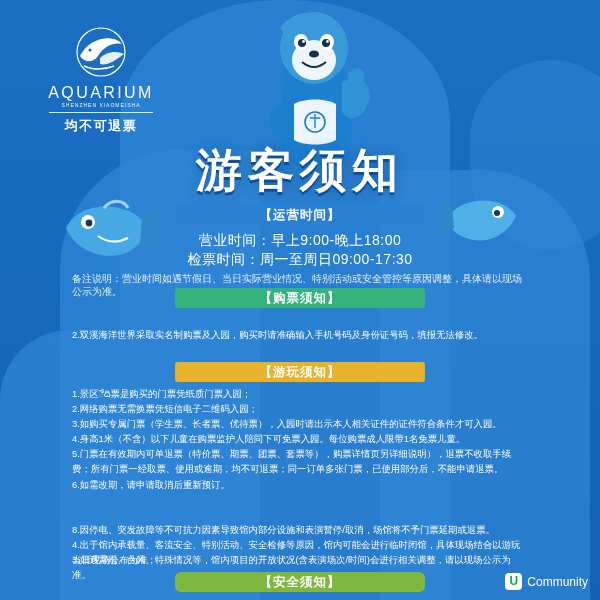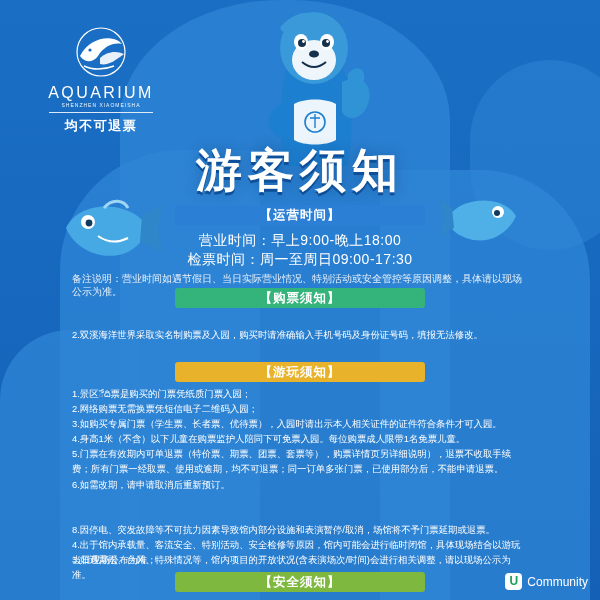--- a/index.html
+++ b/index.html
@@ -116,21 +116,21 @@
     letter-spacing: 1px;
     border-radius: 3px;
   }
   .sec-head::before, .sec-head::after {
     position: absolute; top: 0; font-weight: normal;
   }
   .sec-blue { background: #2b7fd4; }
   .sec-green { background: #34b37a; }
   .sec-yellow { background: #e8b32b; }
   .sec-teal { background: #1fa9c0; }
-  .sec-olive { background: #7fb83f; }
+  .sec-olive { background: #7fb83f; border-radius: 6px; }
 
   
   .lines {
     position: absolute;
     left: 72px;
     width: 456px;
     color: #ffffff;
     font-size: 9.4px;
     line-height: 15.4px;
   }

